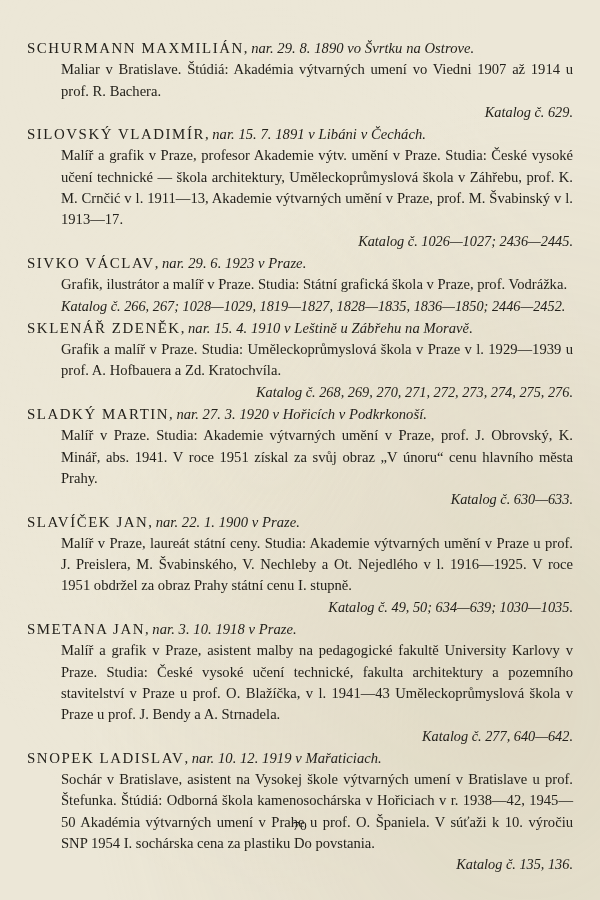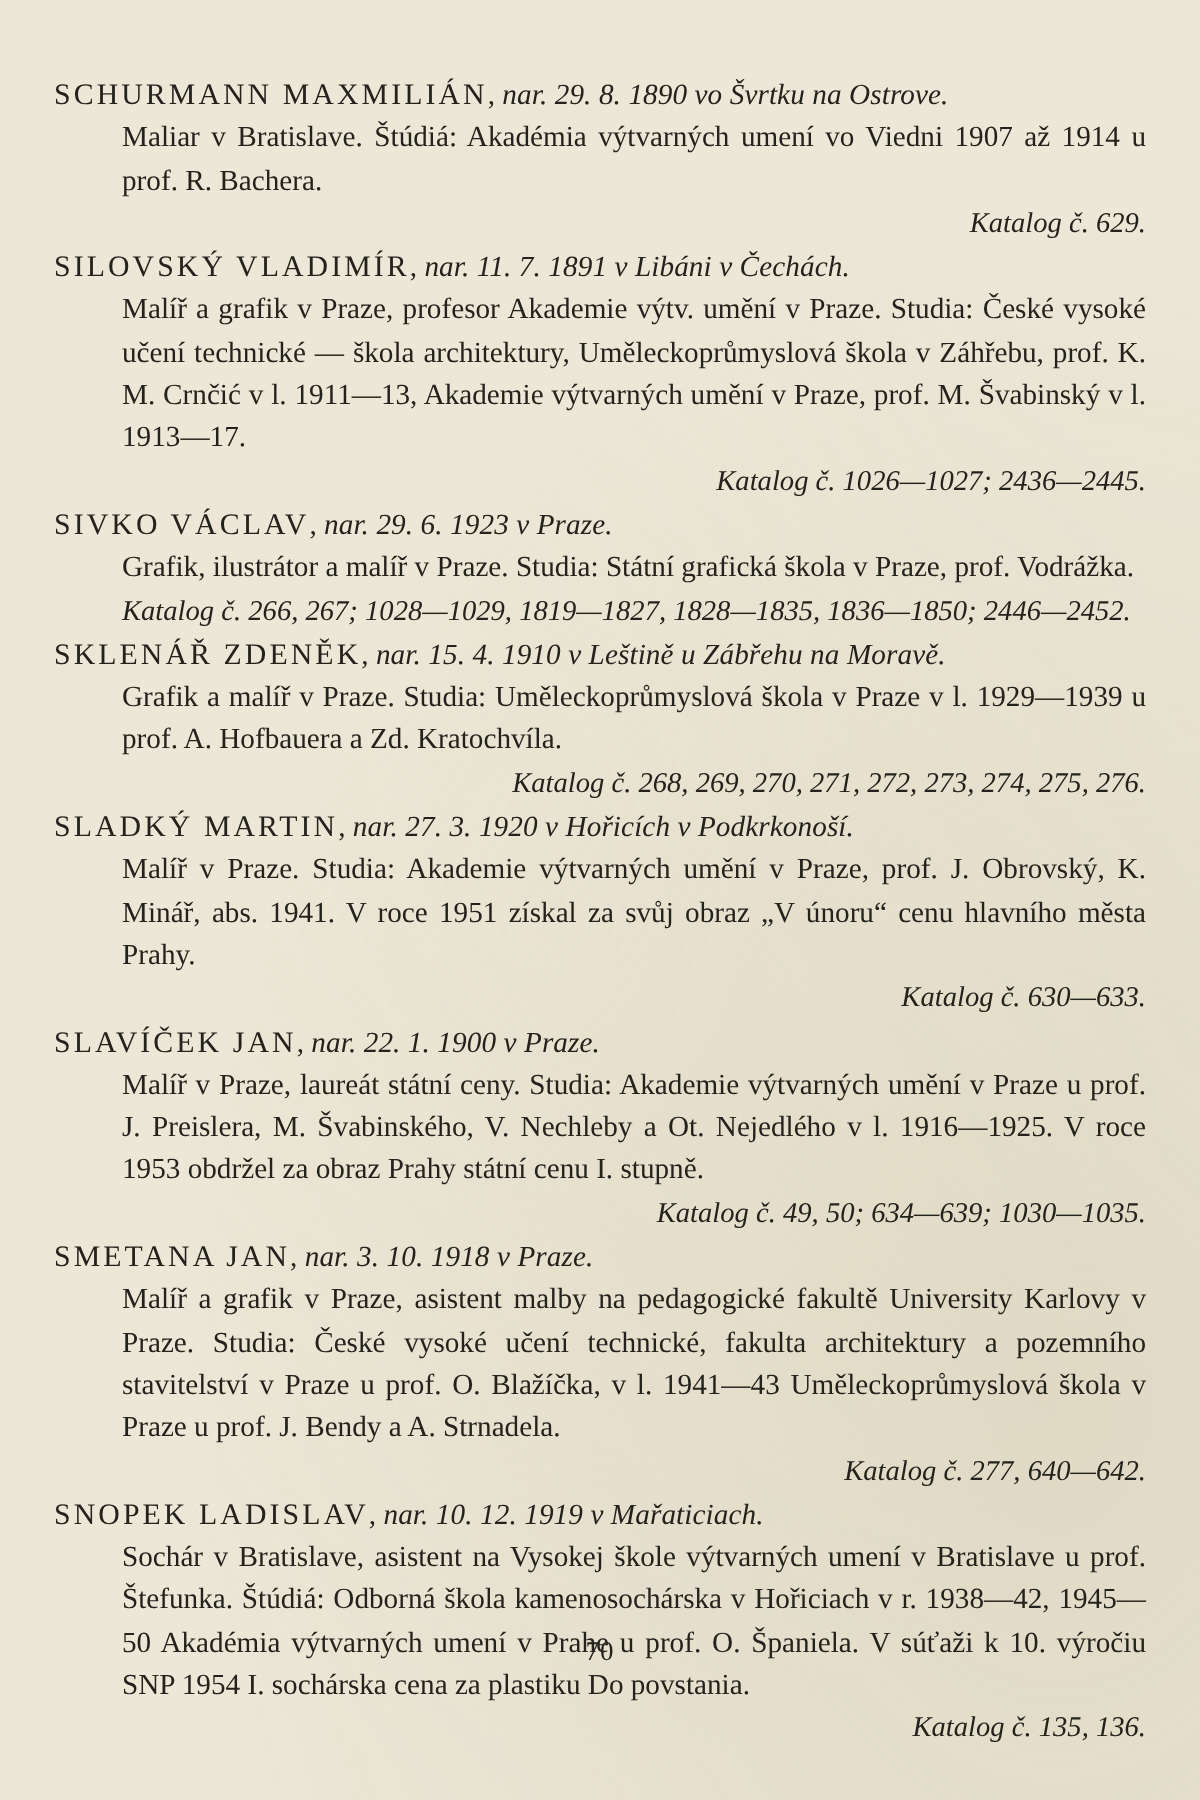--- a/index.html
+++ b/index.html
@@ -86,21 +86,21 @@
 
 <div class="page">
 
   <div class="entry">
     <div class="entry-head"><span class="surname">SCHURMANN MAXMILIÁN</span><span>,</span> <span class="born">nar. 29. 8. 1890 vo Švrtku na Ostrove.</span></div>
     <div class="entry-body">Maliar v Bratislave. Štúdiá: Akadémia výtvarných umení vo Viedni 1907 až 1914 u prof. R. Bachera.</div>
     <div class="catalog single">Katalog č. 629.</div>
   </div>
 
   <div class="entry">
-    <div class="entry-head"><span class="surname">SILOVSKÝ VLADIMÍR</span><span>,</span> <span class="born">nar. 11. 7. 1891 v Libáni v Čechách.</span></div>
+    <div class="entry-head"><span class="surname">SILOVSKÝ VLADIMÍR</span><span>,</span> <span class="born">nar. 15. 7. 1891 v Libáni v Čechách.</span></div>
     <div class="entry-body">Malíř a grafik v Praze, profesor Akademie výtv. umění v Praze. Studia: České vysoké učení technické — škola architektury, Uměleckoprůmyslová škola v Záhřebu, prof. K. M. Crnčić v l. 1911—13, Akademie výtvarných umění v Praze, prof. M. Švabinský v l. 1913—17.</div>
     <div class="catalog single">Katalog č. 1026—1027; 2436—2445.</div>
   </div>
 
   <div class="entry">
     <div class="entry-head"><span class="surname">SIVKO VÁCLAV</span><span>,</span> <span class="born">nar. 29. 6. 1923 v Praze.</span></div>
     <div class="entry-body">Grafik, ilustrátor a malíř v Praze. Studia: Státní grafická škola v Praze, prof. Vodrážka.</div>
     <div class="catalog">Katalog č. 266, 267; 1028—1029, 1819—1827, 1828—1835, 1836—1850; 2446—2452.</div>
   </div>
 
@@ -111,21 +111,21 @@
   </div>
 
   <div class="entry">
     <div class="entry-head"><span class="surname">SLADKÝ MARTIN</span><span>,</span> <span class="born">nar. 27. 3. 1920 v Hořicích v Podkrkonoší.</span></div>
     <div class="entry-body">Malíř v Praze. Studia: Akademie výtvarných umění v Praze, prof. J. Obrovský, K. Minář, abs. 1941. V roce 1951 získal za svůj obraz „V únoru“ cenu hlavního města Prahy.</div>
     <div class="catalog single">Katalog č. 630—633.</div>
   </div>
 
   <div class="entry">
     <div class="entry-head"><span class="surname">SLAVÍČEK JAN</span><span>,</span> <span class="born">nar. 22. 1. 1900 v Praze.</span></div>
-    <div class="entry-body">Malíř v Praze, laureát státní ceny. Studia: Akademie výtvarných umění v Praze u prof. J. Preislera, M. Švabinského, V. Nechleby a Ot. Nejedlého v l. 1916—1925. V roce 1953 obdržel za obraz Prahy státní cenu I. stupně.</div>
+    <div class="entry-body">Malíř v Praze, laureát státní ceny. Studia: Akademie výtvarných umění v Praze u prof. J. Preislera, M. Švabinského, V. Nechleby a Ot. Nejedlého v l. 1916—1925. V roce 1951 obdržel za obraz Prahy státní cenu I. stupně.</div>
     <div class="catalog single">Katalog č. 49, 50; 634—639; 1030—1035.</div>
   </div>
 
   <div class="entry">
     <div class="entry-head"><span class="surname">SMETANA JAN</span><span>,</span> <span class="born">nar. 3. 10. 1918 v Praze.</span></div>
     <div class="entry-body">Malíř a grafik v Praze, asistent malby na pedagogické fakultě University Karlovy v Praze. Studia: České vysoké učení technické, fakulta architektury a pozemního stavitelství v Praze u prof. O. Blažíčka, v l. 1941—43 Uměleckoprůmyslová škola v Praze u prof. J. Bendy a A. Strnadela.</div>
     <div class="catalog single">Katalog č. 277, 640—642.</div>
   </div>
 
   <div class="entry">

